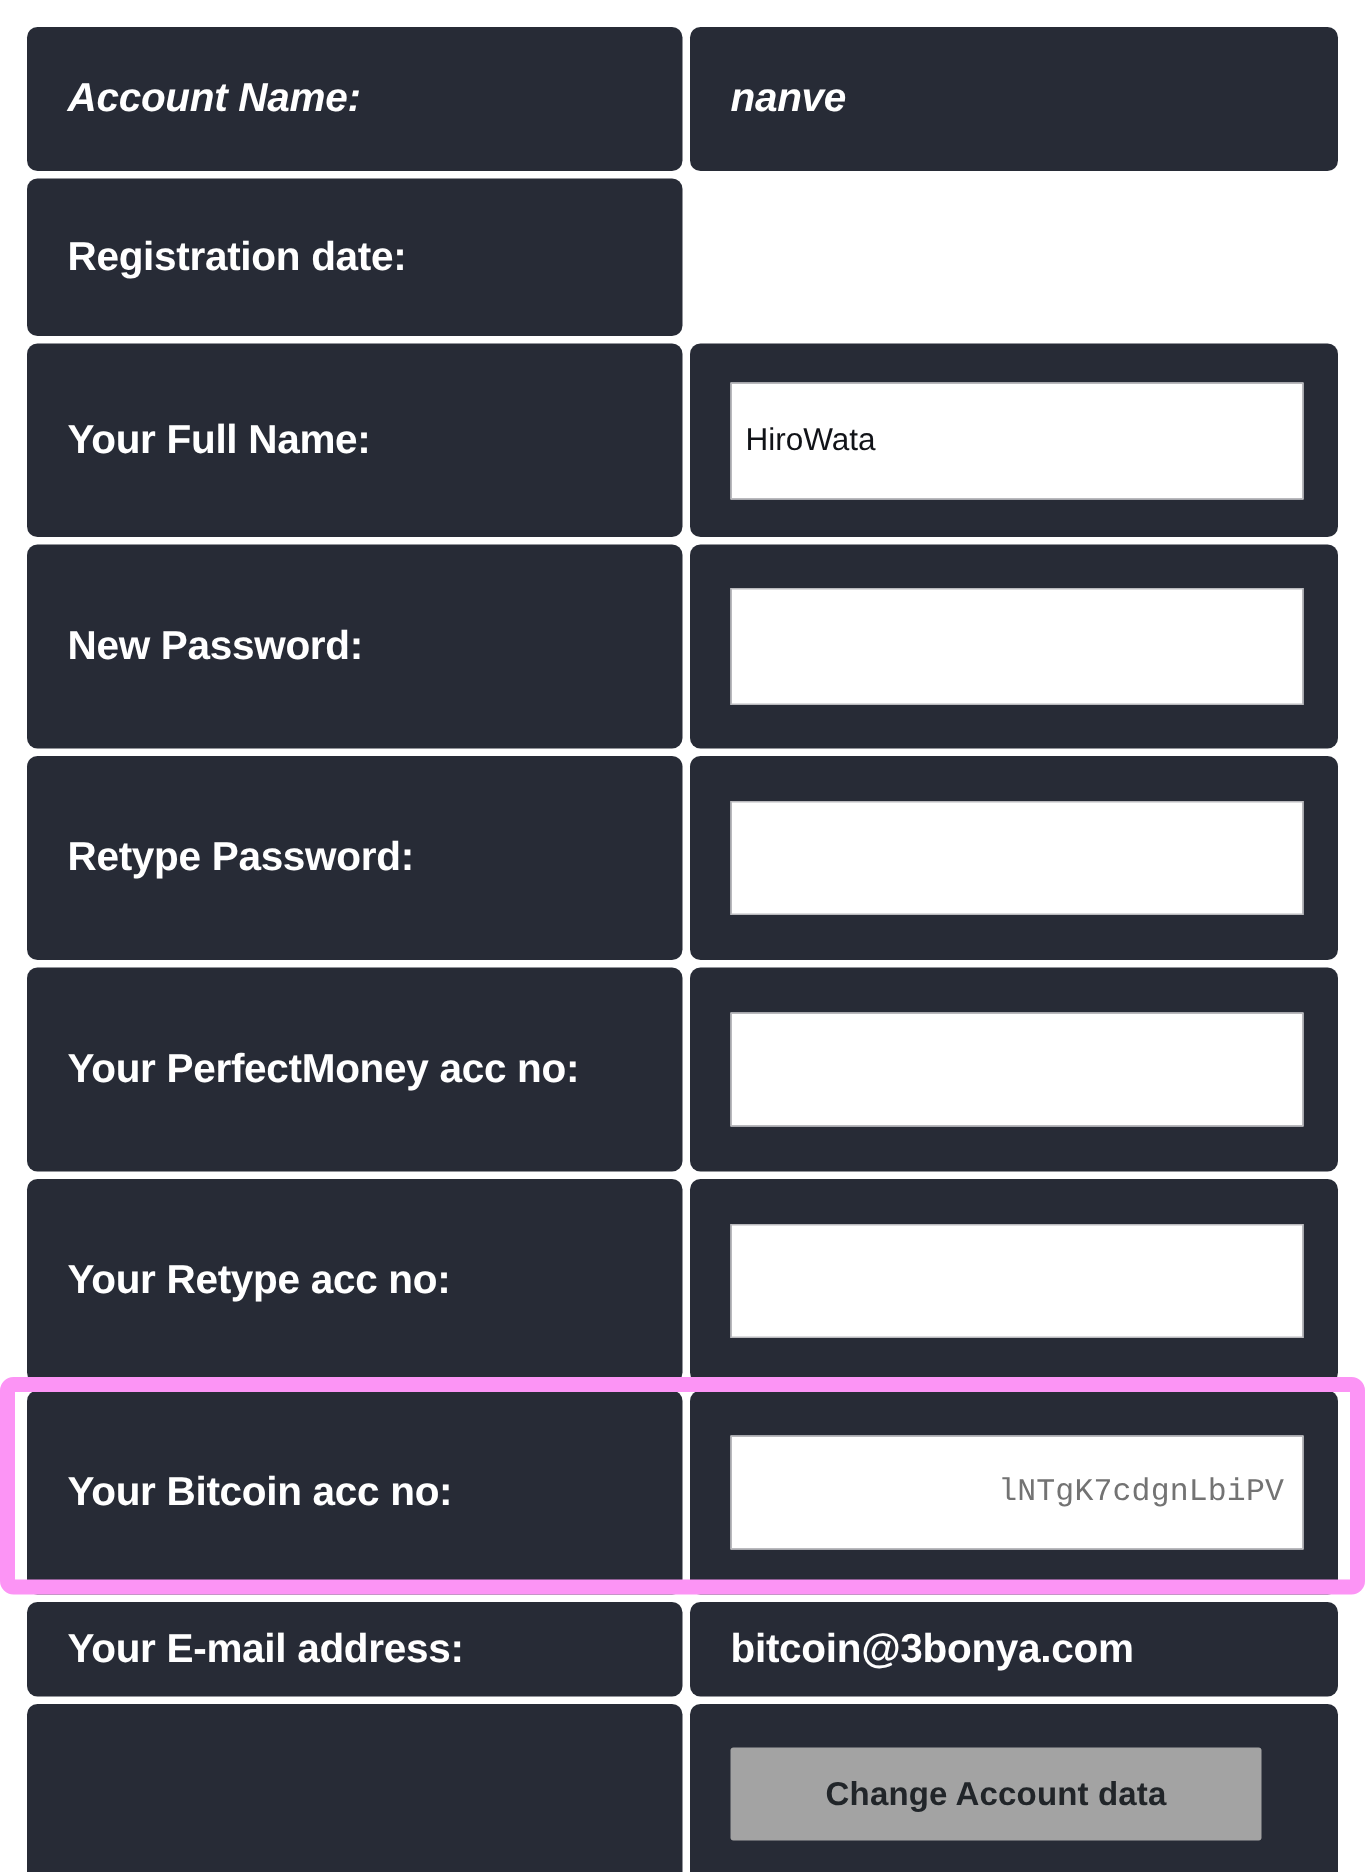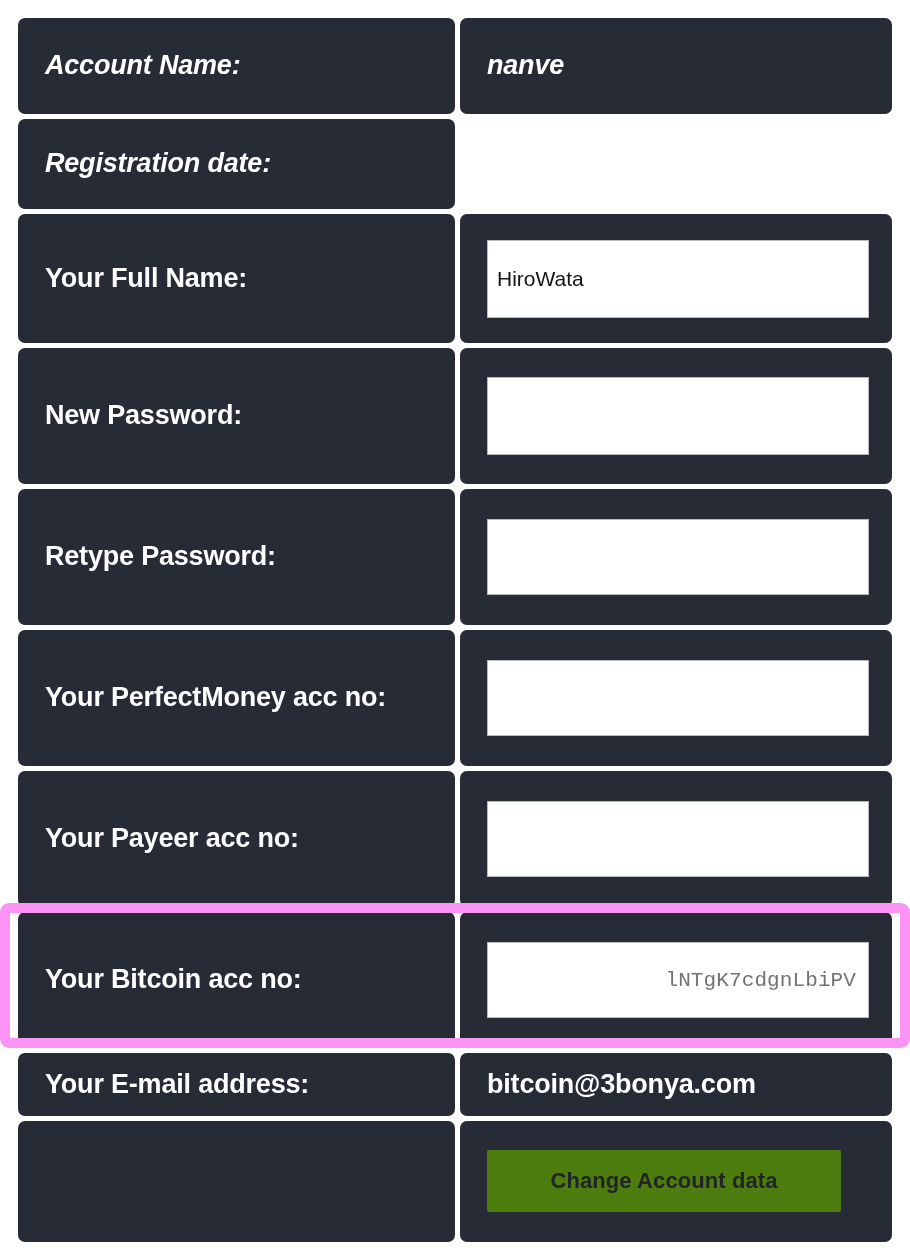--- a/index.html
+++ b/index.html
@@ -63,21 +63,21 @@
     color: #ffffff;
     font-size: 27px;
     font-weight: bold;
     letter-spacing: -0.2px;
     line-height: 1.15;
     text-align: center;
   }
 
   
   .row-h96  .cell { height: 96px; font-style: italic; }
-  .row-h95  .cell { height: 90px; font-style: italic; }
+  .row-h95  .cell { height: 105px; }
   .row-h129 .cell { height: 129px; }
   .row-h136 .cell { height: 136px; }
   .row-h75  .cell { height: 63px; }
   .row-h121 .cell { height: 121px; }
 
   
   .text-input {
     background: #ffffff;
     border: 1px solid #b9b9bd;
     box-sizing: border-box;
@@ -136,21 +136,21 @@
     height: 145px;
     border: 10px solid #FC94F5;
     border-radius: 9px;
     box-sizing: border-box;
     pointer-events: none;
     z-index: 5;
   }
 
   
   .submit-button {
-    background: #4d7c0f;
+    background: #a3a3a3;
     border: none;
     border-radius: 2px;
     width: 354px;
     height: 62px;
     color: #212529;
     font-size: 22px;
     font-weight: bold;
     font-family: "Liberation Sans", sans-serif;
     display: flex;
     align-items: center;
@@ -211,21 +211,21 @@
     <div class="cell cell-label">
       <span class="label-text">Your PerfectMoney acc no:</span>
     </div>
     <div class="cell cell-value">
       <div class="text-input short"></div>
     </div>
   </div>
 
   <div class="row row-h136">
     <div class="cell cell-label">
-      <span class="label-text">Your Payeer acc no:</span>
+      <span class="label-text">Your Retype acc no:</span>
     </div>
     <div class="cell cell-value">
       <div class="text-input short"></div>
     </div>
   </div>
 
   <div class="row row-h136">
     <div class="highlight-frame"></div>
     <div class="cell cell-label">
       <span class="label-text">Your Bitcoin acc no:</span>

